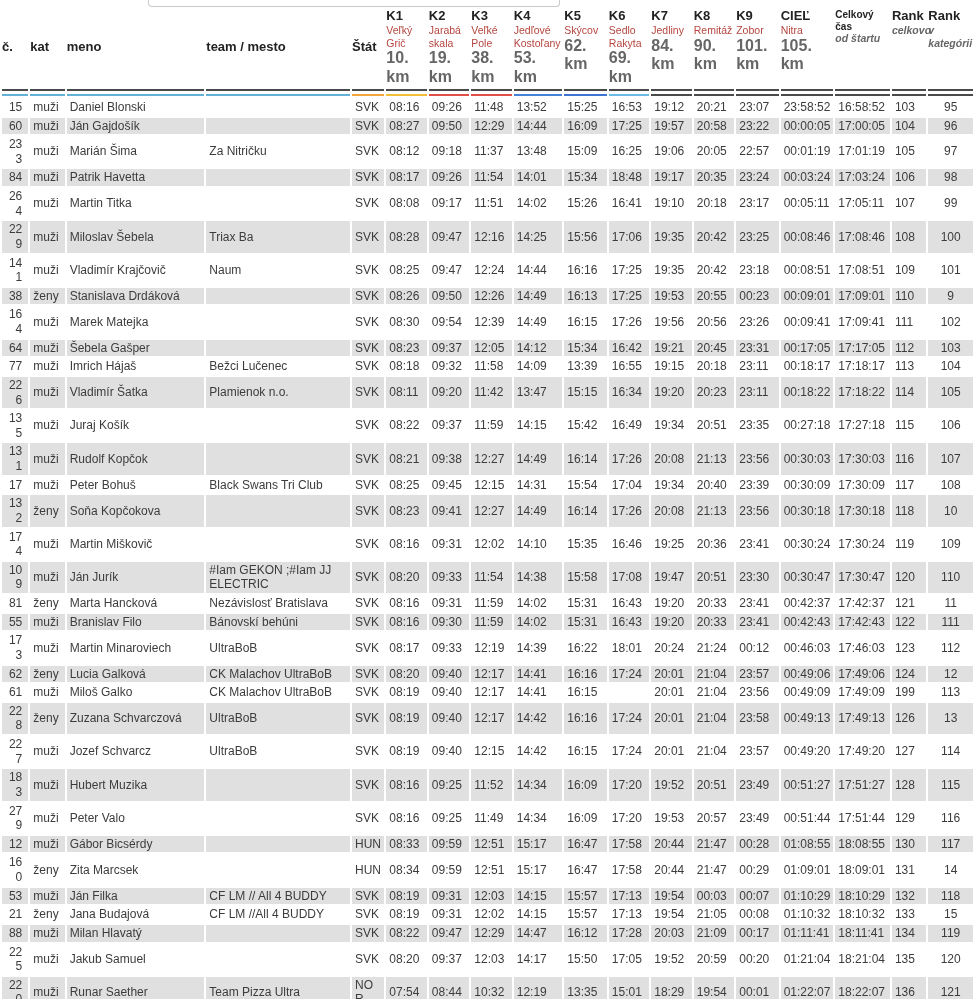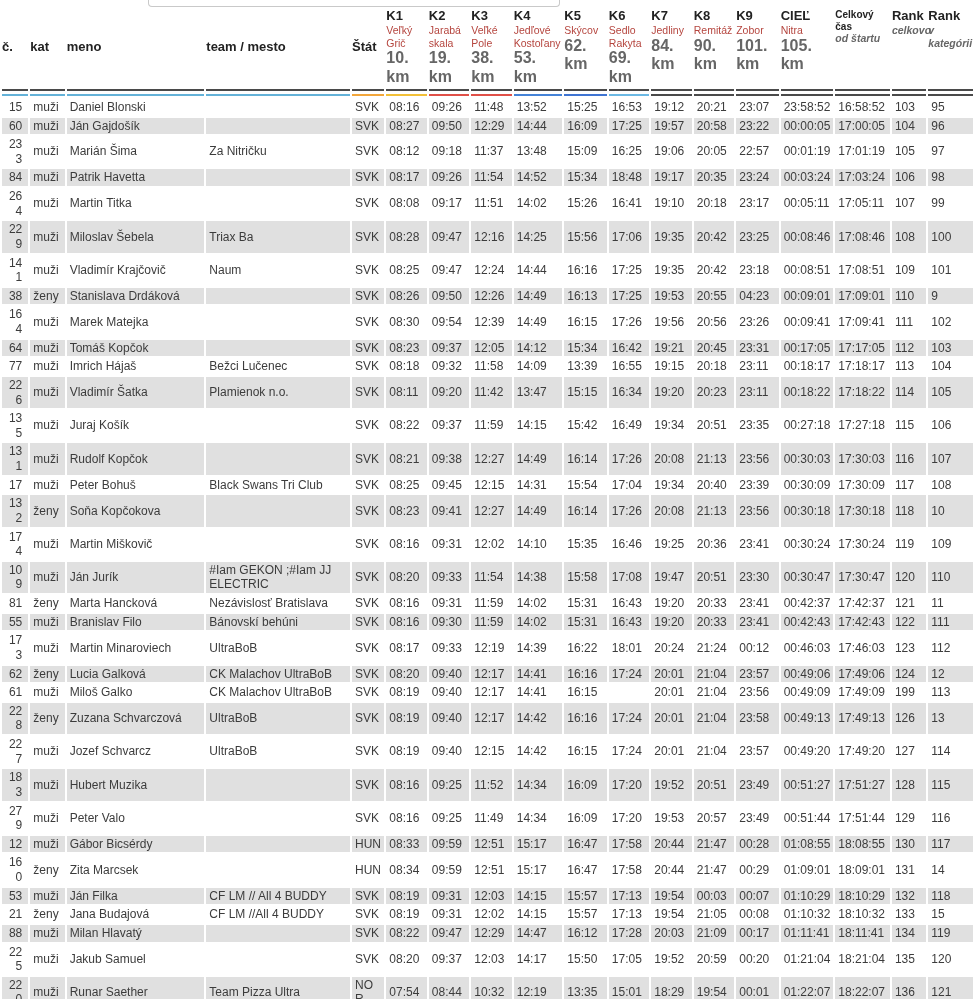--- a/index.html
+++ b/index.html
@@ -17,21 +17,21 @@
   th .h-km{font-size:16px;color:#666;font-weight:bold;}
   th .h-sub{font-size:10.5px;color:#666;font-weight:bold;line-height:1.25;font-style:italic;}
   th.simple{vertical-align:middle;}
   tr.divider td{padding:0;height:9px;vertical-align:top;}
   .bar-top{height:2px;background:#4a4a4a;margin-top:1px;}
   .bar-bot{height:2px;margin-top:3px;}
   td{font-size:12px;line-height:1.22;padding:1px 3px;vertical-align:middle;height:14px;
      overflow:hidden;word-wrap:break-word;}
   tr.gray td{background:#e0e0e0;}
   td.col-0{text-align:right;padding-right:6px;}
-  td.col-17{text-align:left;}
+  td.col-17{text-align:center;}
   td.t{white-space:nowrap;}
 </style>
 </head>
 <body>
 
 <div class="cropped-box"></div>
 
 <table>
   <colgroup id="cols">
     <col class="c1">
@@ -271,21 +271,21 @@
       </tr>
       <tr class="gray">
         <td class="col-0">84</td>
         <td class="col-1">muži</td>
         <td class="col-2">Patrik Havetta</td>
         <td class="col-3"></td>
         <td class="col-4">SVK</td>
         <td class="col-5 t">08:17</td>
         <td class="col-6 t">09:26</td>
         <td class="col-7 t">11:54</td>
-        <td class="col-8 t">14:52</td>
+        <td class="col-8 t">14:01</td>
         <td class="col-9 t">15:34</td>
         <td class="col-10 t">18:48</td>
         <td class="col-11 t">19:17</td>
         <td class="col-12 t">20:35</td>
         <td class="col-13 t">23:24</td>
         <td class="col-14 t">00:03:24</td>
         <td class="col-15 t">17:03:24</td>
         <td class="col-16 t">106</td>
         <td class="col-17 t">98</td>
       </tr>
@@ -356,21 +356,21 @@
         <td class="col-3"></td>
         <td class="col-4">SVK</td>
         <td class="col-5 t">08:26</td>
         <td class="col-6 t">09:50</td>
         <td class="col-7 t">12:26</td>
         <td class="col-8 t">14:49</td>
         <td class="col-9 t">16:13</td>
         <td class="col-10 t">17:25</td>
         <td class="col-11 t">19:53</td>
         <td class="col-12 t">20:55</td>
-        <td class="col-13 t">04:23</td>
+        <td class="col-13 t">00:23</td>
         <td class="col-14 t">00:09:01</td>
         <td class="col-15 t">17:09:01</td>
         <td class="col-16 t">110</td>
         <td class="col-17 t">9</td>
       </tr>
       <tr class="white">
         <td class="col-0">164</td>
         <td class="col-1">muži</td>
         <td class="col-2">Marek Matejka</td>
         <td class="col-3"></td>
@@ -385,21 +385,21 @@
         <td class="col-12 t">20:56</td>
         <td class="col-13 t">23:26</td>
         <td class="col-14 t">00:09:41</td>
         <td class="col-15 t">17:09:41</td>
         <td class="col-16 t">111</td>
         <td class="col-17 t">102</td>
       </tr>
       <tr class="gray">
         <td class="col-0">64</td>
         <td class="col-1">muži</td>
-        <td class="col-2">Tomáš Kopčok</td>
+        <td class="col-2">Šebela Gašper</td>
         <td class="col-3"></td>
         <td class="col-4">SVK</td>
         <td class="col-5 t">08:23</td>
         <td class="col-6 t">09:37</td>
         <td class="col-7 t">12:05</td>
         <td class="col-8 t">14:12</td>
         <td class="col-9 t">15:34</td>
         <td class="col-10 t">16:42</td>
         <td class="col-11 t">19:21</td>
         <td class="col-12 t">20:45</td>

